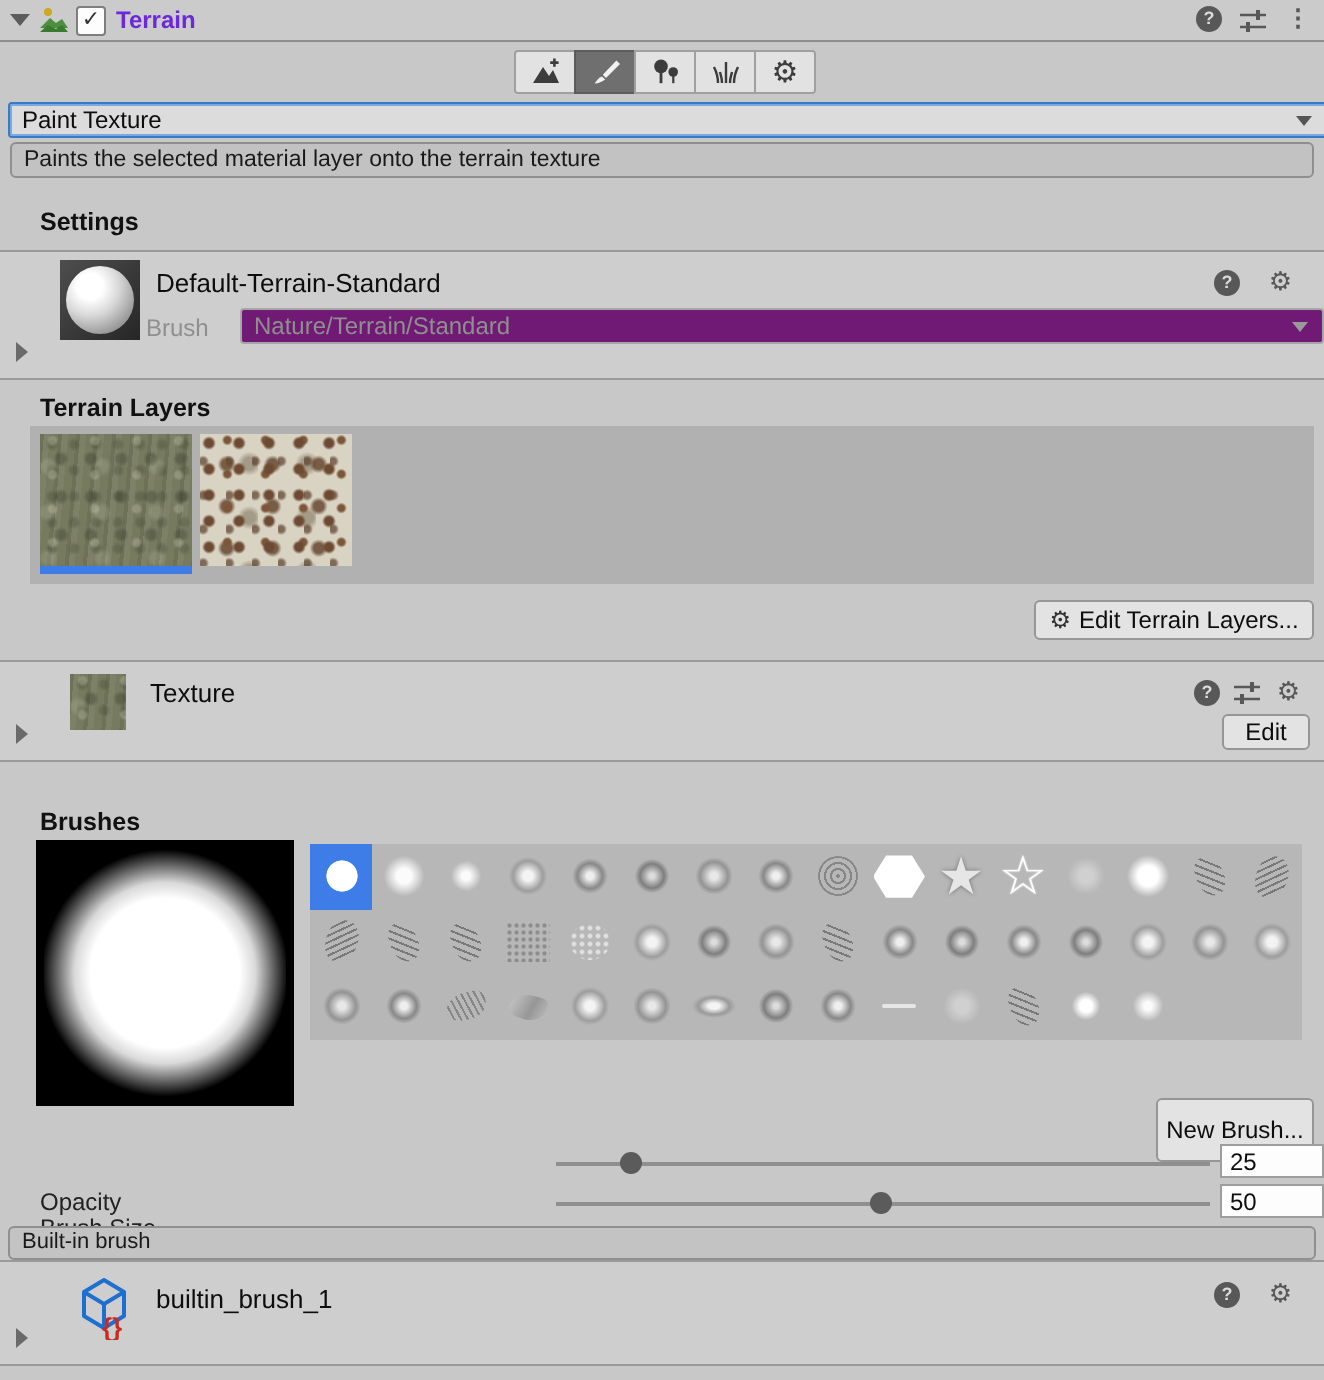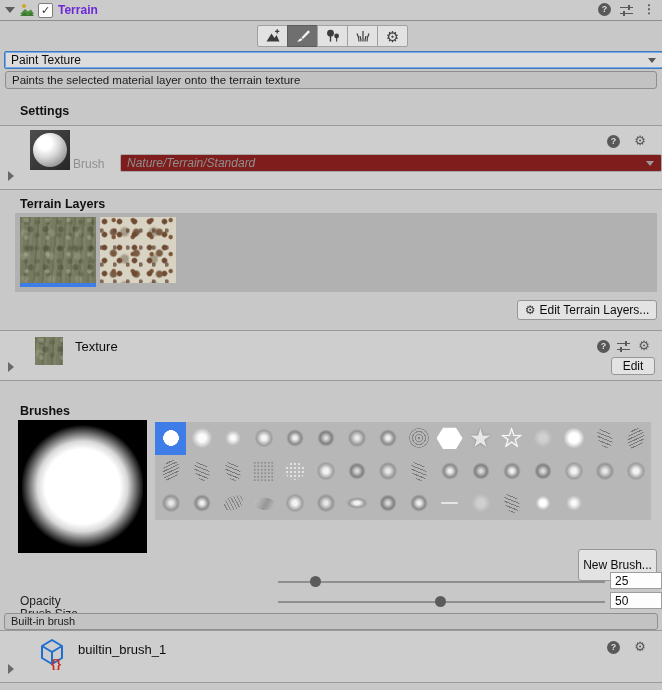--- a/index.html
+++ b/index.html
@@ -36,21 +36,21 @@
   .sec-label{font-size:12.5px;font-weight:bold;color:#111;}
   #settings-label{left:20px;top:104px;}
   
   .obj-box{left:0;width:662px;background:#cecece;border-top:1px solid #9a9a9a;border-bottom:1px solid #9a9a9a;box-sizing:border-box;}
   #material-box{top:125px;height:65px;}
   .mat-thumb{left:30px;top:4px;width:40px;height:40px;background:linear-gradient(135deg,#4e4e4e,#262626);}
   .mat-thumb::after{content:"";position:absolute;inset:3px;border-radius:50%;background:radial-gradient(circle at 35% 30%,#ffffff 0 20%,#d8d8d8 45%,#9a9a9a 75%,#6f6f6f 100%);}
   .box-title{font-size:13px;color:#0d0d0d;}
   #mat-title{left:78px;top:8px;}
   #shader-label{left:73px;top:31px;font-size:12px;color:#8f8f8f;}
-  #shader-dd{left:120px;top:28px;width:534px;height:16px;background:#7f1d1d;border:1px solid #a6a6a6;border-radius:2px;font-size:12px;line-height:16px;padding-left:6px;color:#8f8f8f;font-style:italic;}
+  #shader-dd{left:120px;top:28px;width:534px;height:16px;background:#701a75;border:1px solid #a6a6a6;border-radius:2px;font-size:12px;line-height:16px;padding-left:6px;color:#8f8f8f;}
   #shader-dd .dd-arrow{border-top-color:#9a9a9a;}
   
   #layers-label{left:20px;top:197px;}
   #layers-strip{left:15px;top:213px;width:642px;height:79px;background:#b1b1b1;}
   .layer-thumb{top:4px;width:76px;height:66px;}
   .tex-grass{background-color:#767a5f;background-image:
     radial-gradient(circle at 30% 20%, rgba(225,228,205,.25) 1.5px, transparent 3px),
     radial-gradient(circle at 70% 65%, rgba(40,45,30,.30) 2px, transparent 4px),
     radial-gradient(circle at 15% 70%, rgba(210,215,190,.18) 2.5px, transparent 5px),
     radial-gradient(circle at 55% 40%, rgba(50,55,35,.25) 1.5px, transparent 3.5px),
@@ -177,20 +177,21 @@
 
 <div id="mode-dd" class="abs">
   <span>Paint Texture</span>
   <span class="dd-arrow"></span>
 </div>
 <div id="helpbox" class="abs">Paints the selected material layer onto the terrain texture</div>
 
 <div id="settings-label" class="abs sec-label">Settings</div>
 <div id="material-box" class="abs obj-box">
   <div class="abs mat-thumb"></div>
+  <div id="mat-title" class="abs box-title">Default-Terrain-Standard</div>
   <div class="abs qicon icon-right-help">?</div>
   <div class="abs gear-glyph icon-right-gear">⚙</div>
   <div id="shader-label" class="abs">Brush</div>
   <div id="shader-dd" class="abs">
     <span>Nature/Terrain/Standard</span>
     <span class="dd-arrow"></span>
   </div>
   <div class="abs tri-right fold-br"></div>
 </div>
 

